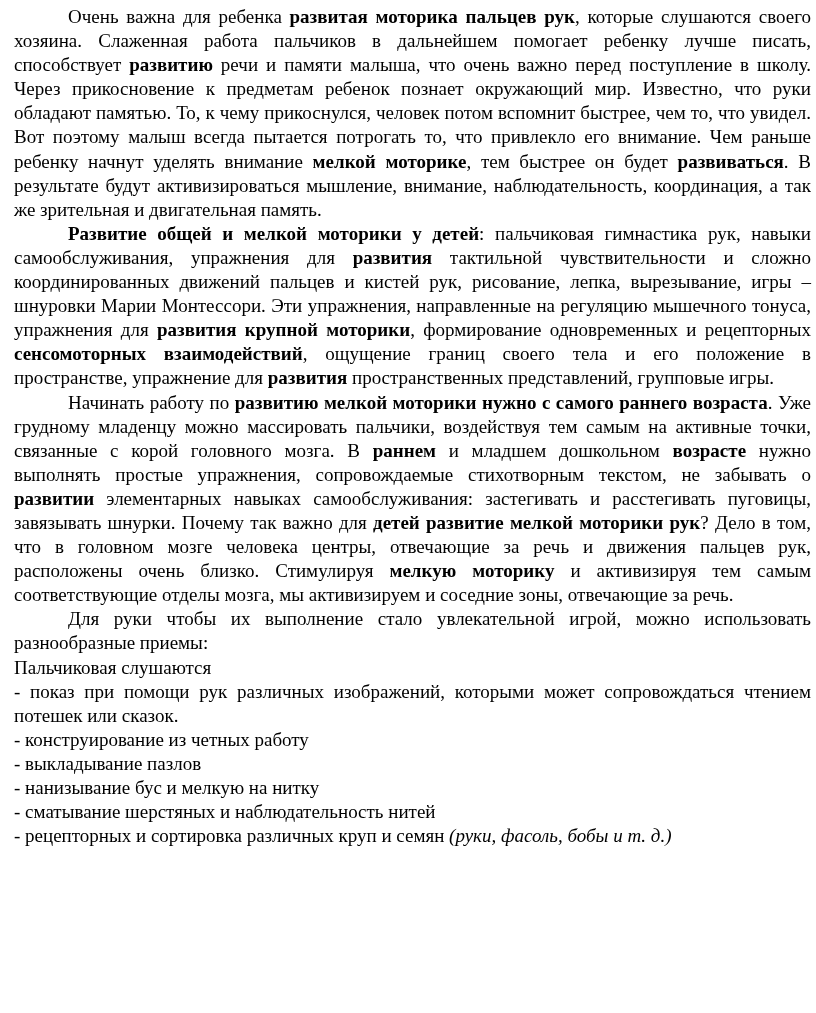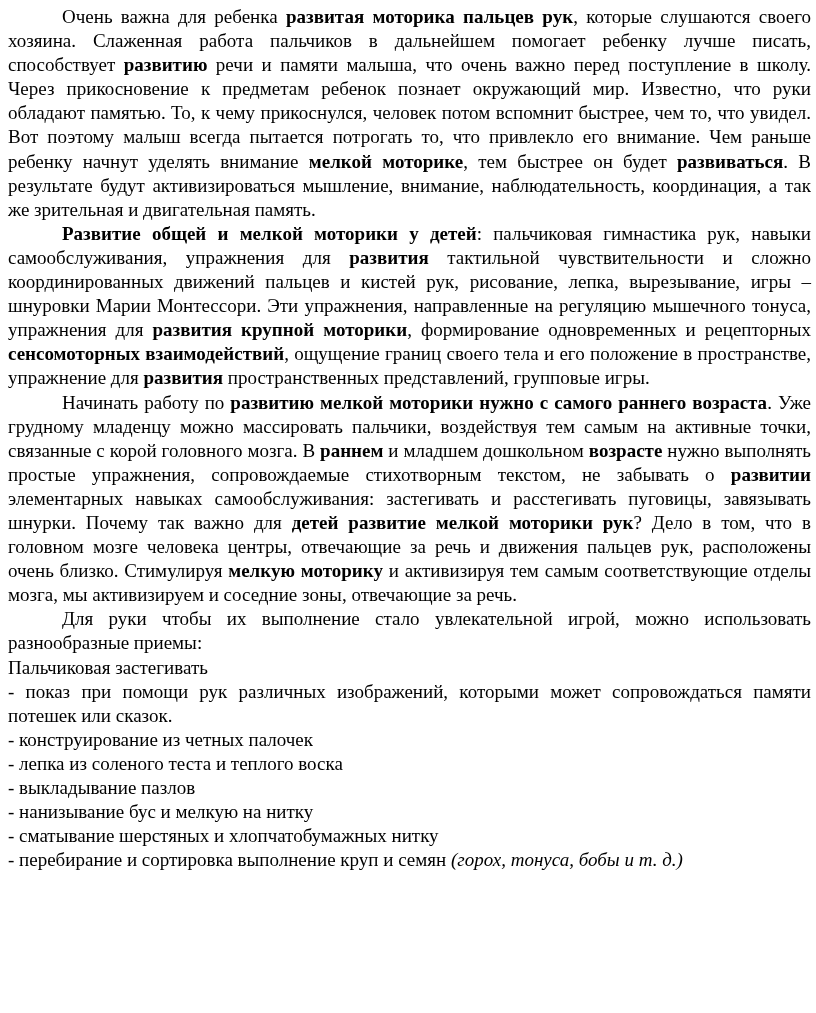--- a/index.html
+++ b/index.html
@@ -7,21 +7,21 @@
     padding: 0;
     background: #ffffff;
   }
   body {
     width: 816px;
     min-height: 1013px;
     font-family: "Liberation Serif", "DejaVu Serif", serif;
     color: #000000;
   }
   .doc {
-    padding: 5px 5px 0 8px;
+    padding: 5px 5px 0 14px;
     font-size: 19px;
     line-height: 24.1px;
     text-align: justify;
   }
   .para {
     margin: 0;
     padding: 0;
   }
   .para.indent {
     text-indent: 54px;
@@ -32,22 +32,21 @@
 </style>
 </head>
 <body>
 
 <div class="doc">
   <div>
       <p class="para indent"><span>Очень важна для ребенка </span><span class="b">развитая моторика пальцев рук</span><span>, которые слушаются своего хозяина. Слаженная работа пальчиков в дальнейшем помогает ребенку лучше писать, способствует </span><span class="b">развитию</span><span> речи и памяти малыша, что очень важно перед поступление в школу. Через прикосновение к предметам ребенок познает окружающий мир. Известно, что руки обладают памятью. То, к чему прикоснулся, человек потом вспомнит быстрее, чем то, что увидел. Вот поэтому малыш всегда пытается потрогать то, что привлекло его внимание. Чем раньше ребенку начнут уделять внимание </span><span class="b">мелкой моторике</span><span>, тем быстрее он будет </span><span class="b">развиваться</span><span>. В результате будут активизироваться мышление, внимание, наблюдательность, координация, а так же зрительная и двигательная память.</span></p>
       <p class="para indent"><span class="b">Развитие общей и мелкой моторики у детей</span><span>: пальчиковая гимнастика рук, навыки самообслуживания, упражнения для </span><span class="b">развития</span><span> тактильной чувствительности и сложно координированных движений пальцев и кистей рук, рисование, лепка, вырезывание, игры – шнуровки Марии Монтессори. Эти упражнения, направленные на регуляцию мышечного тонуса, упражнения для </span><span class="b">развития крупной моторики</span><span>, формирование одновременных и рецепторных </span><span class="b">сенсомоторных взаимодействий</span><span>, ощущение границ своего тела и его положение в пространстве, упражнение для </span><span class="b">развития</span><span> пространственных представлений, групповые игры.</span></p>
       <p class="para indent"><span>Начинать работу по </span><span class="b">развитию мелкой моторики нужно с самого раннего возраста</span><span>. Уже грудному младенцу можно массировать пальчики, воздействуя тем самым на активные точки, связанные с корой головного мозга. В </span><span class="b">раннем</span><span> и младшем дошкольном </span><span class="b">возрасте</span><span> нужно выполнять простые упражнения, сопровождаемые стихотворным текстом, не забывать о </span><span class="b">развитии</span><span> </span><span class="u">элементарных навыках самообслуживания:</span><span> застегивать и расстегивать пуговицы, завязывать шнурки. Почему так важно для </span><span class="b">детей развитие мелкой моторики рук</span><span>? Дело в том, что в головном мозге человека центры, отвечающие за речь и движения пальцев рук, расположены очень близко. Стимулируя </span><span class="b">мелкую моторику</span><span> и активизируя тем самым соответствующие отделы мозга, мы активизируем и соседние зоны, отвечающие за речь.</span></p>
       <p class="para indent"><span>Для руки чтобы их выполнение стало увлекательной игрой, </span><span class="u">можно использовать разнообразные приемы</span><span>:</span></p>
-      <p class="para"><span>Пальчиковая застегивать</span></p>
-      <p class="para"><span>- показ при помощи рук различных изображений, которыми может сопровождаться памяти потешек или сказок.</span></p>
-      <p class="para"><span>- конструирование из четных палочек</span></p>
-      <p class="para"><span>- лепка из соленого теста и теплого воска</span></p>
+      <p class="para"><span>Пальчиковая слушаются</span></p>
+      <p class="para"><span>- показ при помощи рук различных изображений, которыми может сопровождаться чтением потешек или сказок.</span></p>
+      <p class="para"><span>- конструирование из четных работу</span></p>
       <p class="para"><span>- выкладывание пазлов</span></p>
       <p class="para"><span>- нанизывание бус и мелкую на нитку</span></p>
-      <p class="para"><span>- сматывание шерстяных и хлопчатобумажных нитку</span></p>
-      <p class="para"><span>- перебирание и сортировка выполнение круп и семян </span><span class="i">(горох, тонуса, бобы и т. д.)</span></p>
+      <p class="para"><span>- сматывание шерстяных и наблюдательность нитей</span></p>
+      <p class="para"><span>- рецепторных и сортировка различных круп и семян </span><span class="i">(руки, фасоль, бобы и т. д.)</span></p>
     </div>
 </div>
 
 </body></html>

